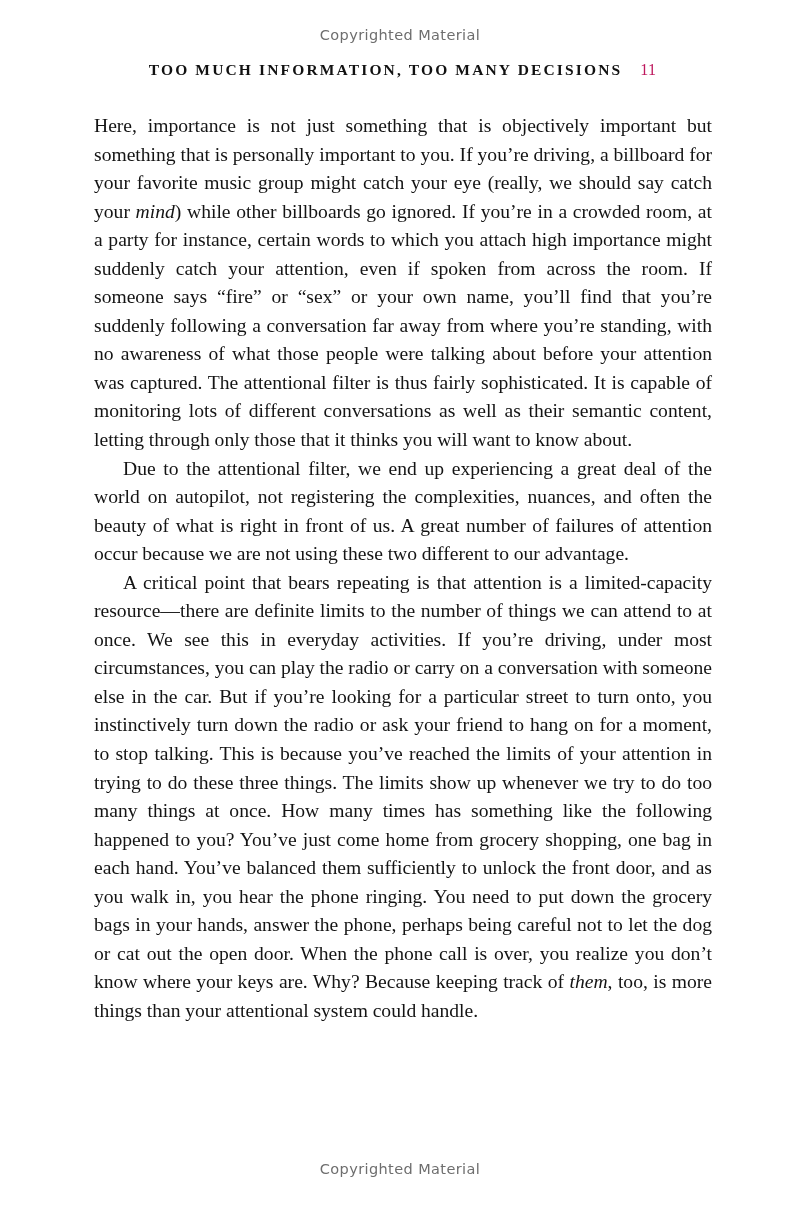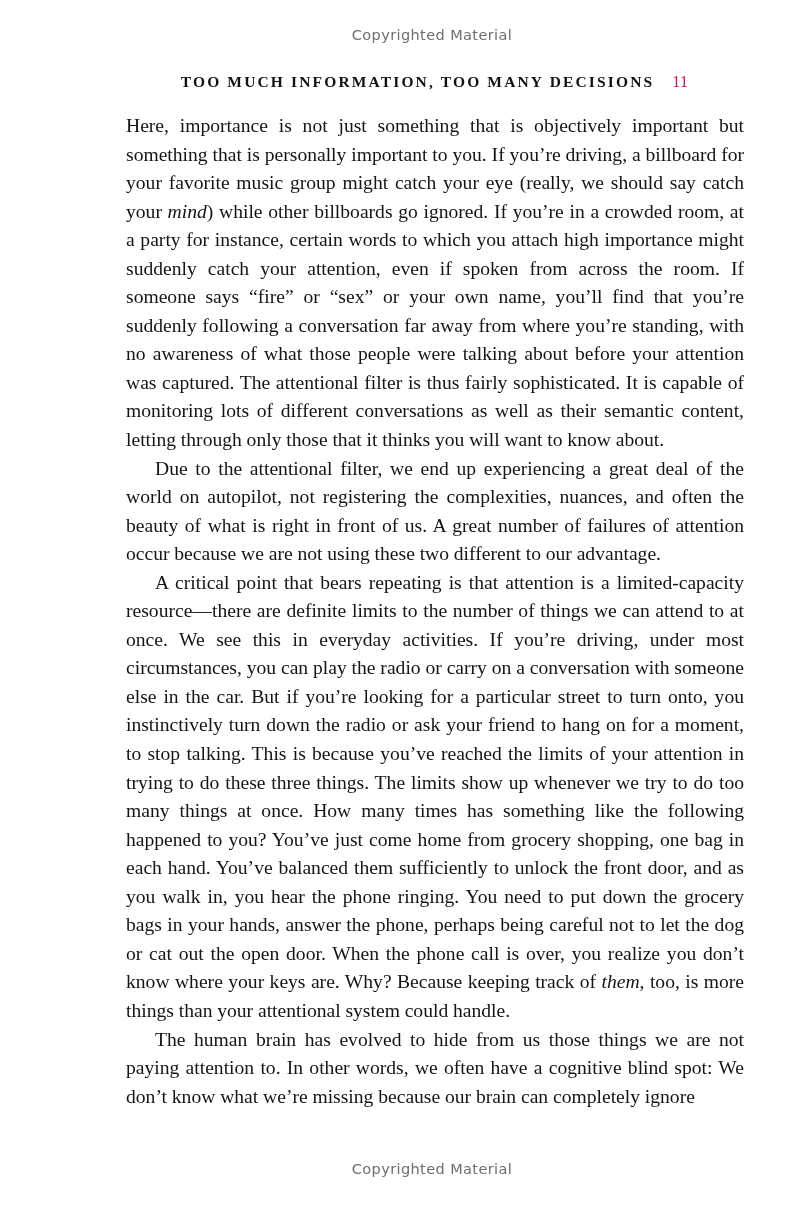--- a/index.html
+++ b/index.html
@@ -14,42 +14,41 @@
     font-family: "Liberation Serif", "DejaVu Serif", serif;
     color: #1a1a1a;
     overflow: hidden;
   }
 
   .page {
     position: relative;
     width: 640px;
     height: 1209px;
     box-sizing: border-box;
-    margin-left: 32px;
   }
 
   
   .watermark {
     position: absolute;
     left: 0;
     width: 800px;
     text-align: center;
     font-family: "DejaVu Sans", "Liberation Sans", sans-serif;
     font-size: 14.5px;
     letter-spacing: 0.4px;
     color: #6e6e6e;
     white-space: nowrap;
   }
   .watermark-top { top: 27px; }
   .watermark-bottom { top: 1161px; }
 
   
   .running-head {
     position: absolute;
-    top: 73px;
+    top: 61px;
     left: 94px;
     width: 617px;
     display: flex;
     align-items: flex-start;
     justify-content: center;
     font-size: 15.5px;
   }
   .running-head-title {
     font-family: "Liberation Serif", "DejaVu Serif", serif;
     font-weight: bold;
@@ -99,18 +98,17 @@
 
   <div class="running-head">
     <span class="running-head-title">TOO MUCH INFORMATION, TOO MANY DECISIONS</span>
     <span class="running-head-page">11</span>
   </div>
 
   <div class="body-text">
     <p class="para">Here, importance is not just something that is objectively important but something that is personally important to you. If you’re driving, a billboard for your favorite music group might catch your eye (really, we should say catch your <em>mind</em>) while other billboards go ignored. If you’re in a crowded room, at a party for instance, certain words to which you attach high importance might suddenly catch your attention, even if spoken from across the room. If someone says “fire” or “sex” or your own name, you’ll find that you’re suddenly following a conversation far away from where you’re standing, with no awareness of what those people were talking about before your attention was captured. The attentional filter is thus fairly sophisticated. It is capable of monitoring lots of different conversations as well as their semantic content, letting through only those that it thinks you will want to know about.</p>
     <p class="para indent">Due to the attentional filter, we end up experiencing a great deal of the world on autopilot, not registering the complexities, nuances, and often the beauty of what is right in front of us. A great number of failures of attention occur because we are not using these two different to our advantage.</p>
     <p class="para indent">A critical point that bears repeating is that attention is a limited-capacity resource—there are definite limits to the number of things we can attend to at once. We see this in everyday activities. If you’re driving, under most circumstances, you can play the radio or carry on a conversation with someone else in the car. But if you’re looking for a particular street to turn onto, you instinctively turn down the radio or ask your friend to hang on for a moment, to stop talking. This is because you’ve reached the limits of your attention in trying to do these three things. The limits show up whenever we try to do too many things at once. How many times has something like the following happened to you? You’ve just come home from grocery shopping, one bag in each hand. You’ve balanced them sufficiently to unlock the front door, and as you walk in, you hear the phone ringing. You need to put down the grocery bags in your hands, answer the phone, perhaps being careful not to let the dog or cat out the open door. When the phone call is over, you realize you don’t know where your keys are. Why? Because keeping track of <em>them</em>, too, is more things than your attentional system could handle.</p>
-    <p class="para indent">The human brain has evolved to hide from us those things we are not paying attention to. In other words, we often have a cognitive blind spot: We don’t know what we’re missing because our brain can completely ignore</p>
   </div>
 
   <div class="watermark watermark-bottom">Copyrighted Material</div>
 
 </div>
 
 </body></html>

